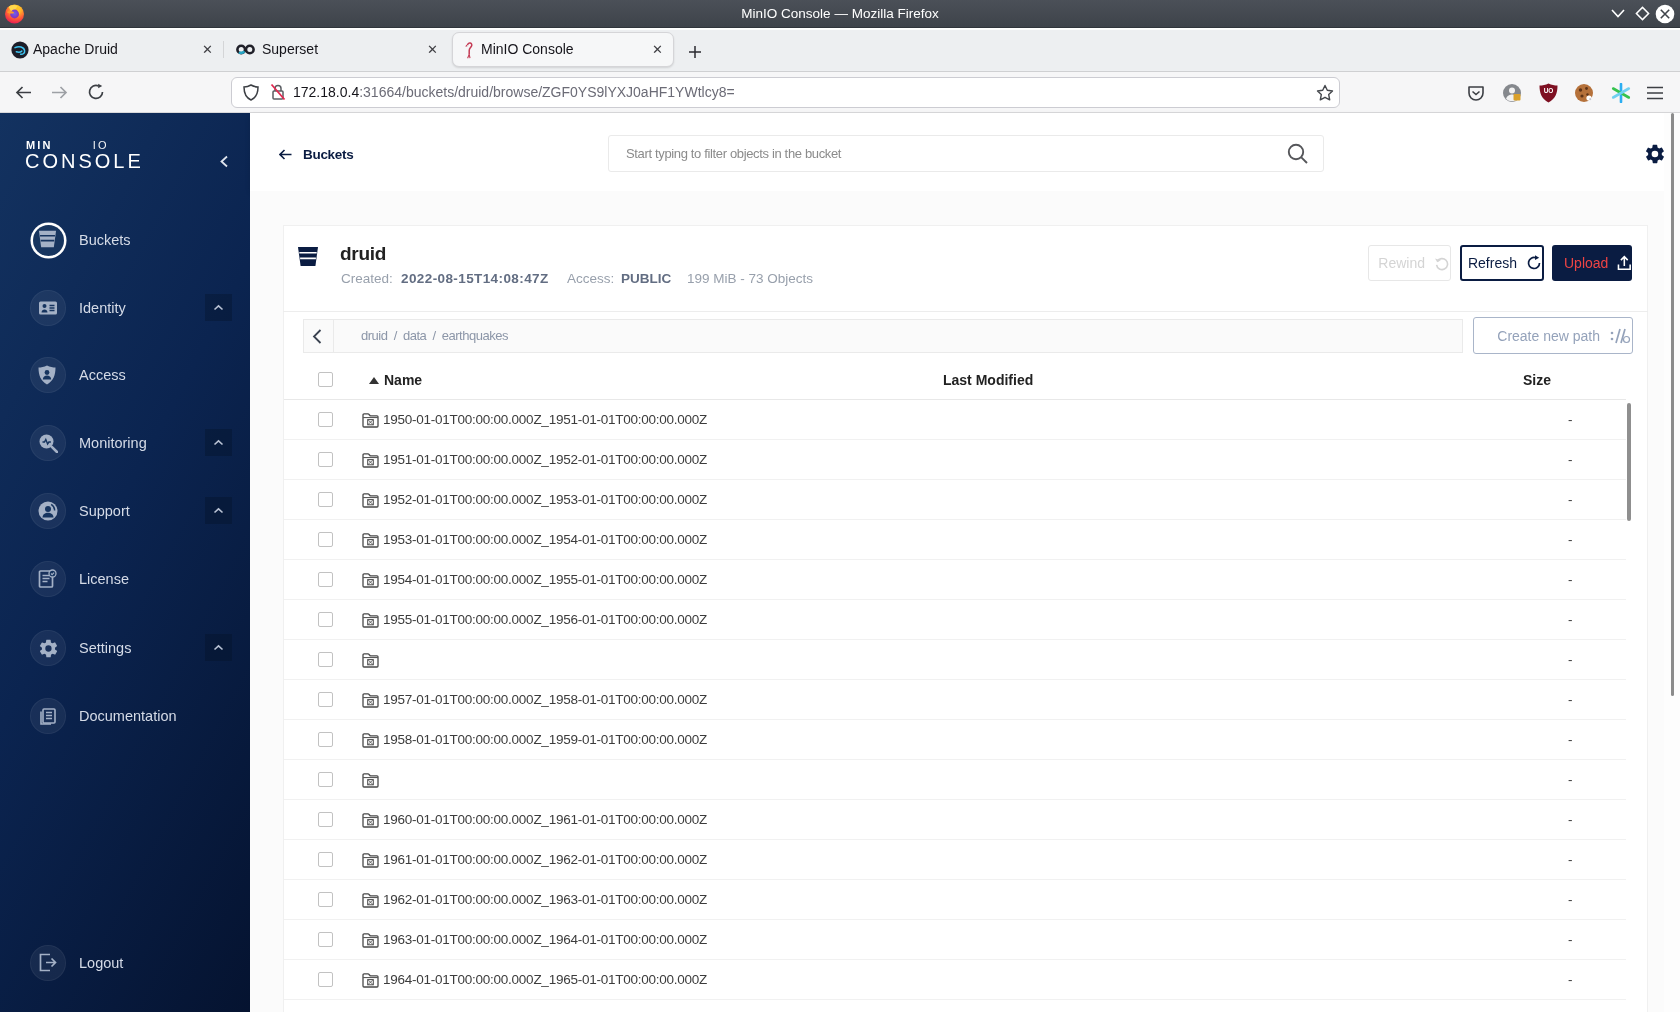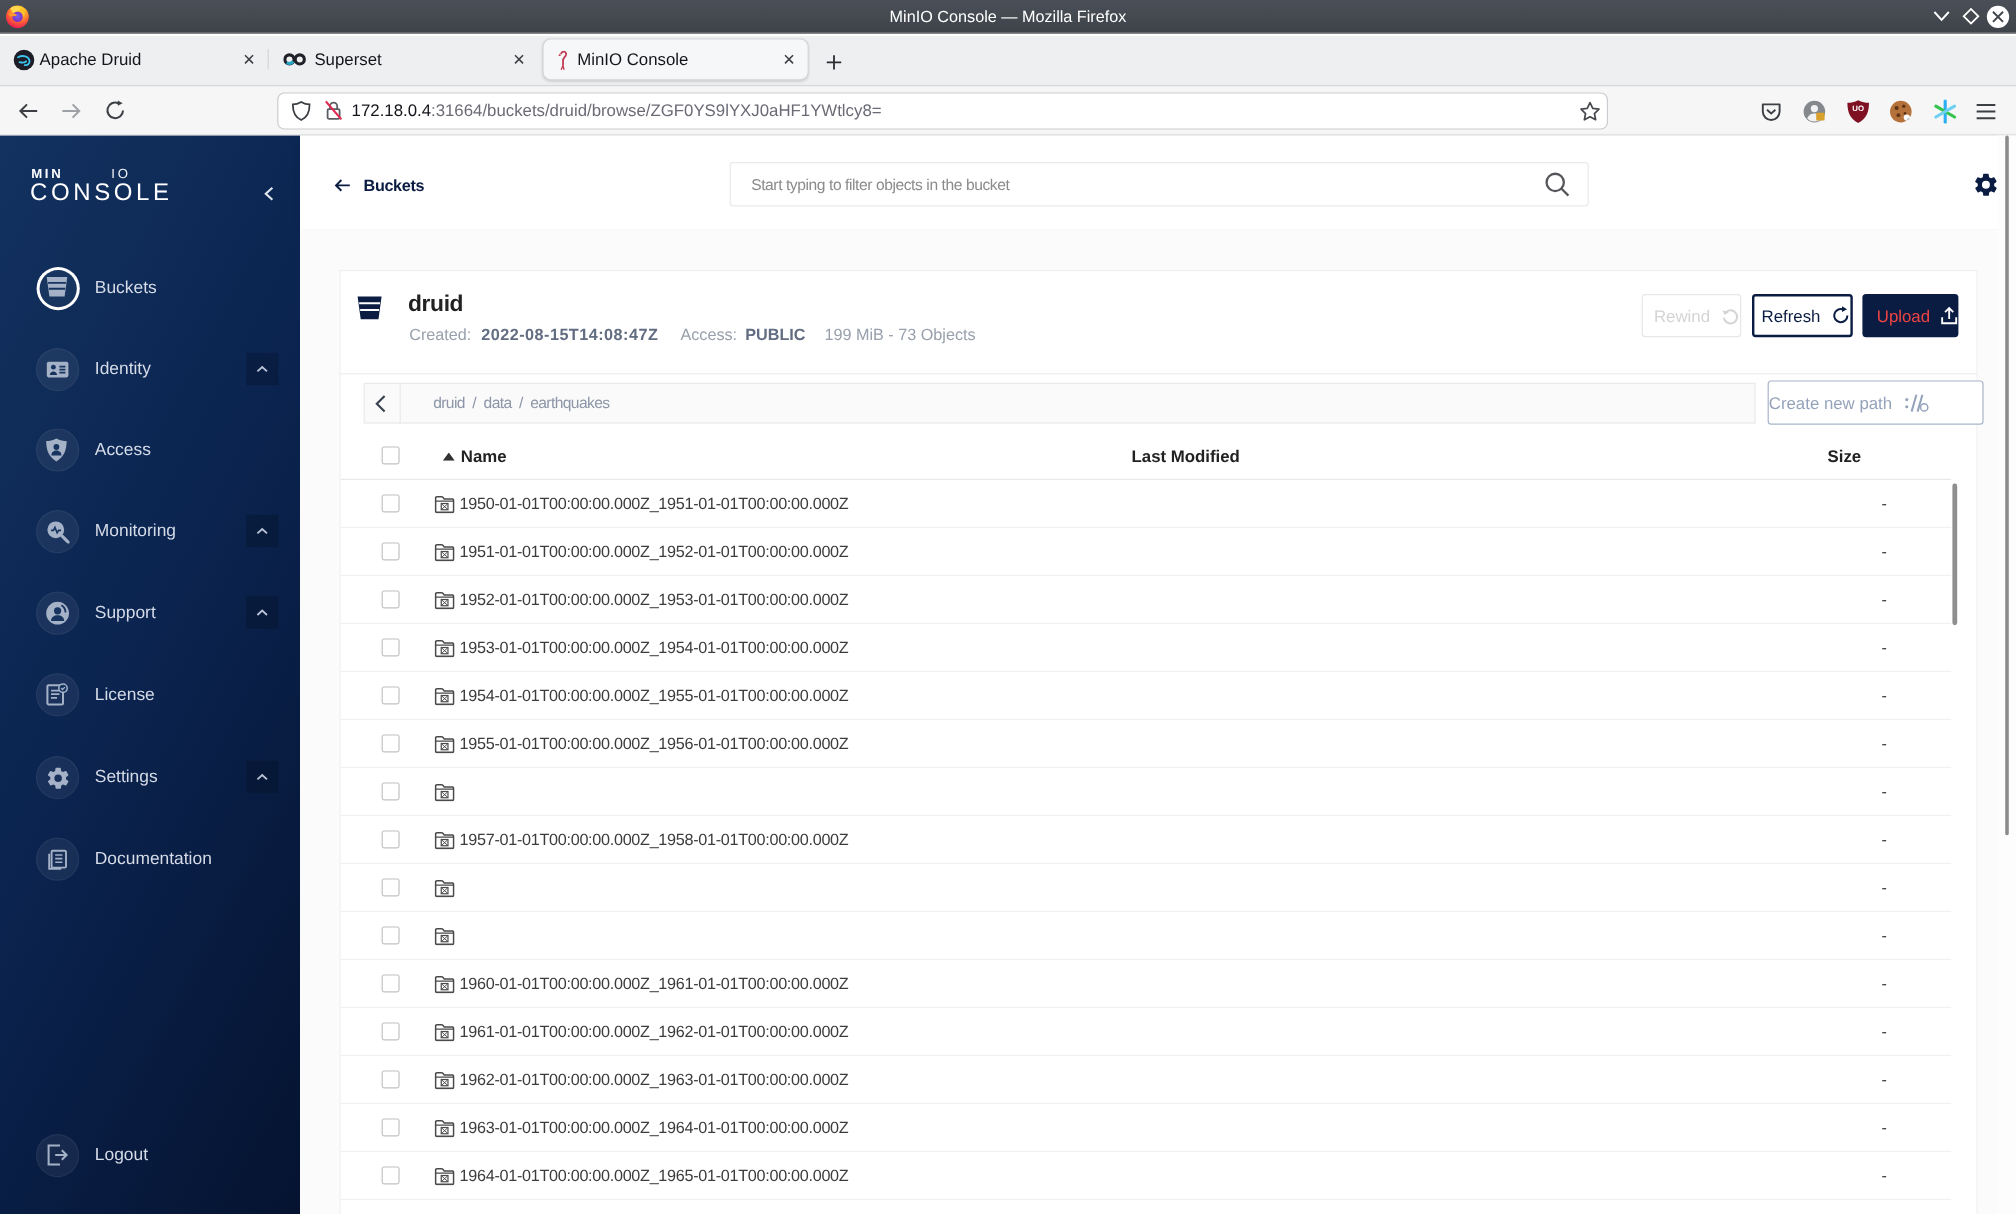--- a/index.html
+++ b/index.html
@@ -50,23 +50,23 @@
   #searchbox .ph { position:absolute; left:17px; top:0; height:35px; line-height:35px;
     font-size:13px; letter-spacing:-0.35px; color:#8b8b8b; }
 
   .btn { position:absolute; height:36px; border-radius:3px; font-size:14px;
     display:flex; align-items:center; justify-content:flex-end; gap:9px; }
   #btn-rewind { left:1368px; top:245px; width:83px; border:1px solid #e7e7e7;
     color:#d4d4d4; background:#fff; }
   #btn-refresh { left:1460px; top:245px; width:84px; border:2px solid #0a1c42;
     color:#0a1c42; background:#fff; }
   #btn-upload { left:1552px; top:245px; width:80px; background:#0a1c42; color:#ef4444;padding-left:12px; }
-  #btn-newpath { left:1473px; top:317px; width:180px; height:37px; border:1px solid #a9b5c9;
+  #btn-newpath { left:1473px; top:317px; width:160px; height:37px; border:1px solid #a9b5c9;
     color:#94a2ba; background:#fff; border-radius:3px; font-size:14px;
-    display:flex; align-items:center; justify-content:flex-start; gap:10px; }
+    display:flex; align-items:center; justify-content:flex-end; gap:10px; }
 
   #crumbbox { left:303px; top:319px; width:1160px; height:34px; background:#fafafa;
     border:1px solid #eaeaea; }
   #crumbtext { left:361px; top:319px; height:34px; line-height:34px; font-size:13px; letter-spacing:-0.5px; color:#8c96a8; }
 
   .hcell { position:absolute; top:366px; height:28px; line-height:28px;
     font-weight:bold; font-size:14px; color:#222; }
   .checkbox { position:absolute; width:15px; height:15px; border:1px solid #c2c2c2;
     border-radius:2px; background:#fff; }
 
@@ -506,20 +506,21 @@
     <div class="row" style="top:720px;">
       <span class="checkbox" style="left:34px; top:12px;"></span>
       <span class="rowicon">
         <svg width="17" height="16" viewBox="0 0 17 16">
           <path d="M1 3.2 V14 a1 1 0 0 0 1 1 H15 a1 1 0 0 0 1-1 V4.8 a1 1 0 0 0 -1-1 H8.2 L6.8 2.2 a1 1 0 0 0 -.7-.3 H2 a1 1 0 0 0 -1 1 Z" stroke="#4a4a4a" stroke-width="1.3" fill="none"></path>
           <path d="M1.2 5.6 H15.8" stroke="#4a4a4a" stroke-width="1"></path>
           <rect x="5.7" y="7.6" width="5.6" height="5.2" stroke="#4a4a4a" stroke-width="1" fill="none"></rect>
           <path d="M6.2 8.1 l4.6 4.2 M10.8 8.1 l-4.6 4.2" stroke="#4a4a4a" stroke-width=".8"></path>
         </svg>
       </span>
+      <span class="rowname">1958-01-01T00:00:00.000Z_1959-01-01T00:00:00.000Z</span>
       <span class="rowdash">-</span>
     </div>
     <div class="row" style="top:760px;">
       <span class="checkbox" style="left:34px; top:12px;"></span>
       <span class="rowicon">
         <svg width="17" height="16" viewBox="0 0 17 16">
           <path d="M1 3.2 V14 a1 1 0 0 0 1 1 H15 a1 1 0 0 0 1-1 V4.8 a1 1 0 0 0 -1-1 H8.2 L6.8 2.2 a1 1 0 0 0 -.7-.3 H2 a1 1 0 0 0 -1 1 Z" stroke="#4a4a4a" stroke-width="1.3" fill="none"></path>
           <path d="M1.2 5.6 H15.8" stroke="#4a4a4a" stroke-width="1"></path>
           <rect x="5.7" y="7.6" width="5.6" height="5.2" stroke="#4a4a4a" stroke-width="1" fill="none"></rect>
           <path d="M6.2 8.1 l4.6 4.2 M10.8 8.1 l-4.6 4.2" stroke="#4a4a4a" stroke-width=".8"></path>

